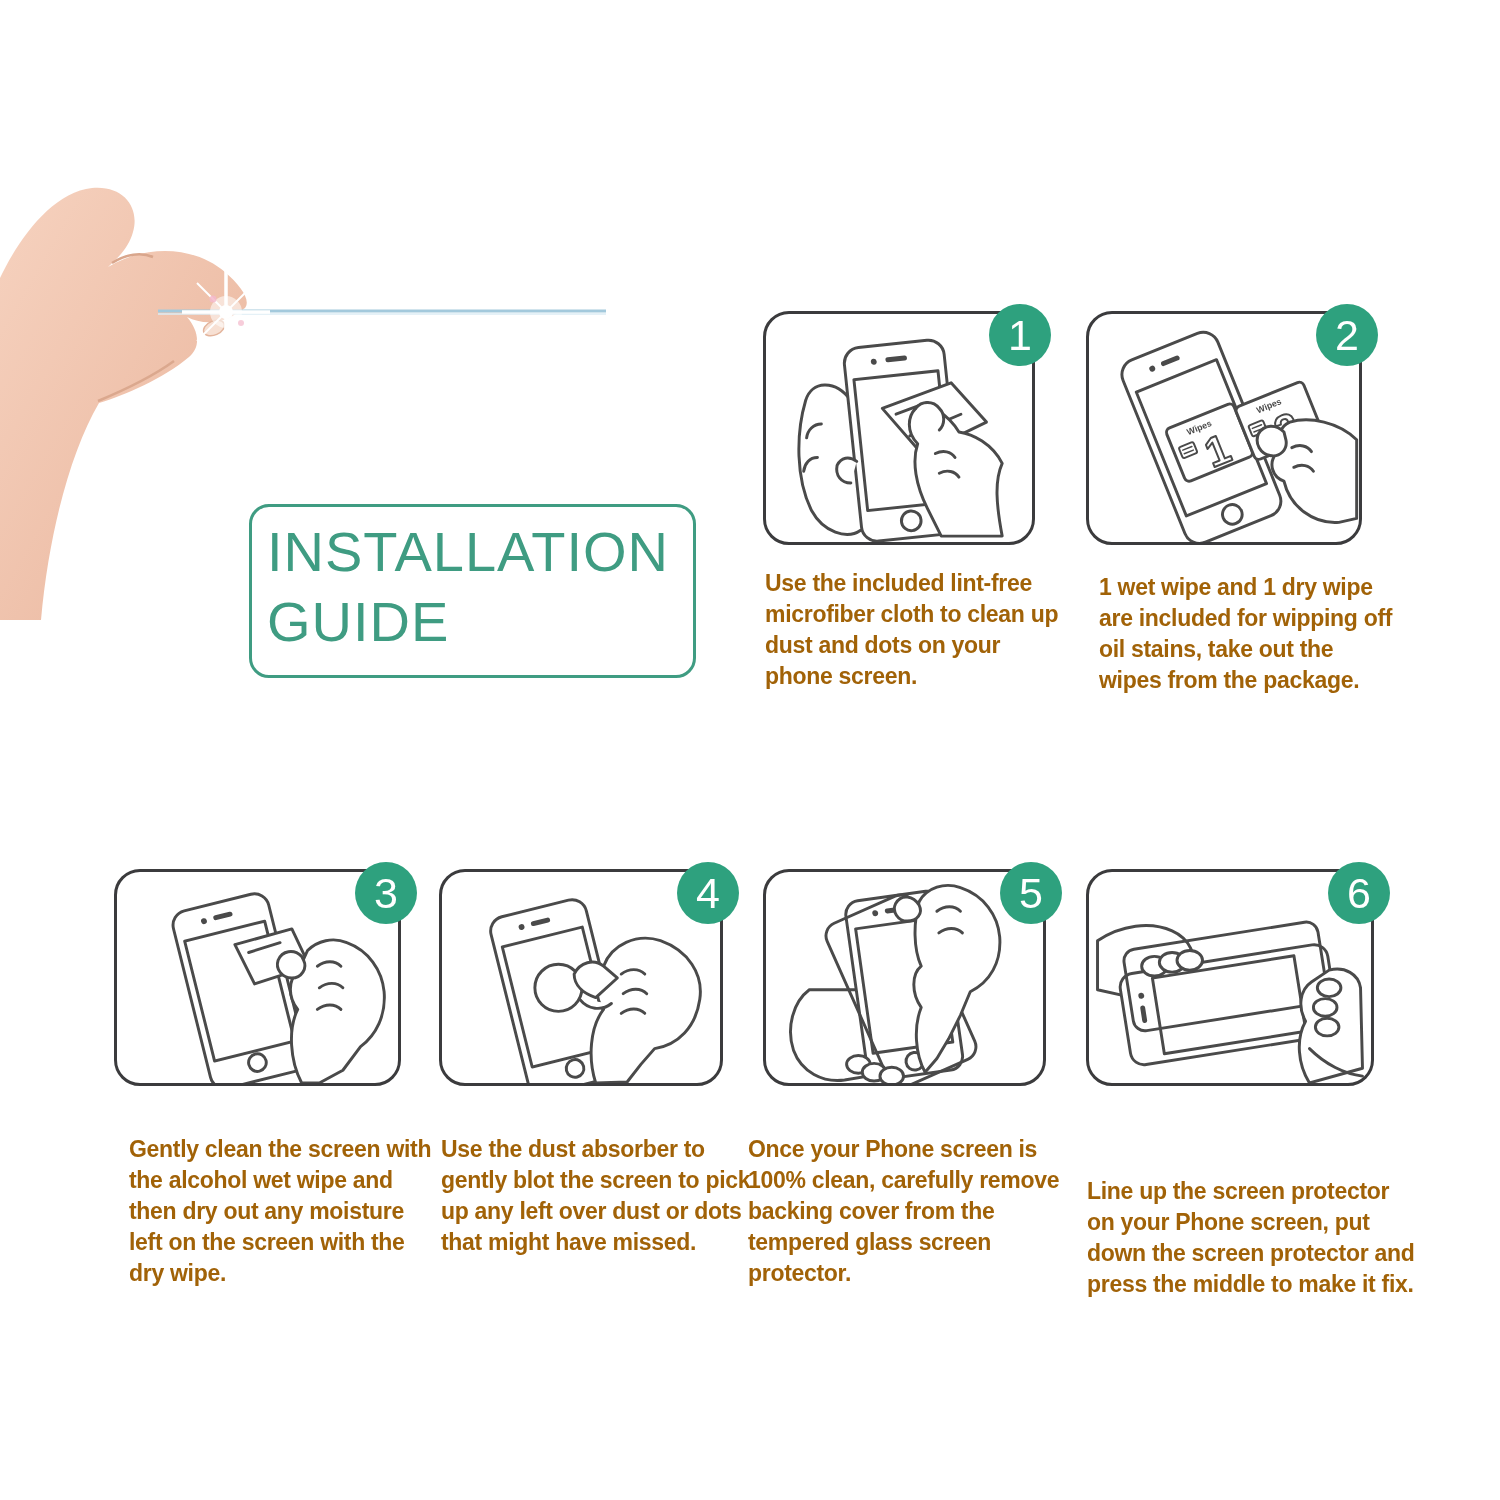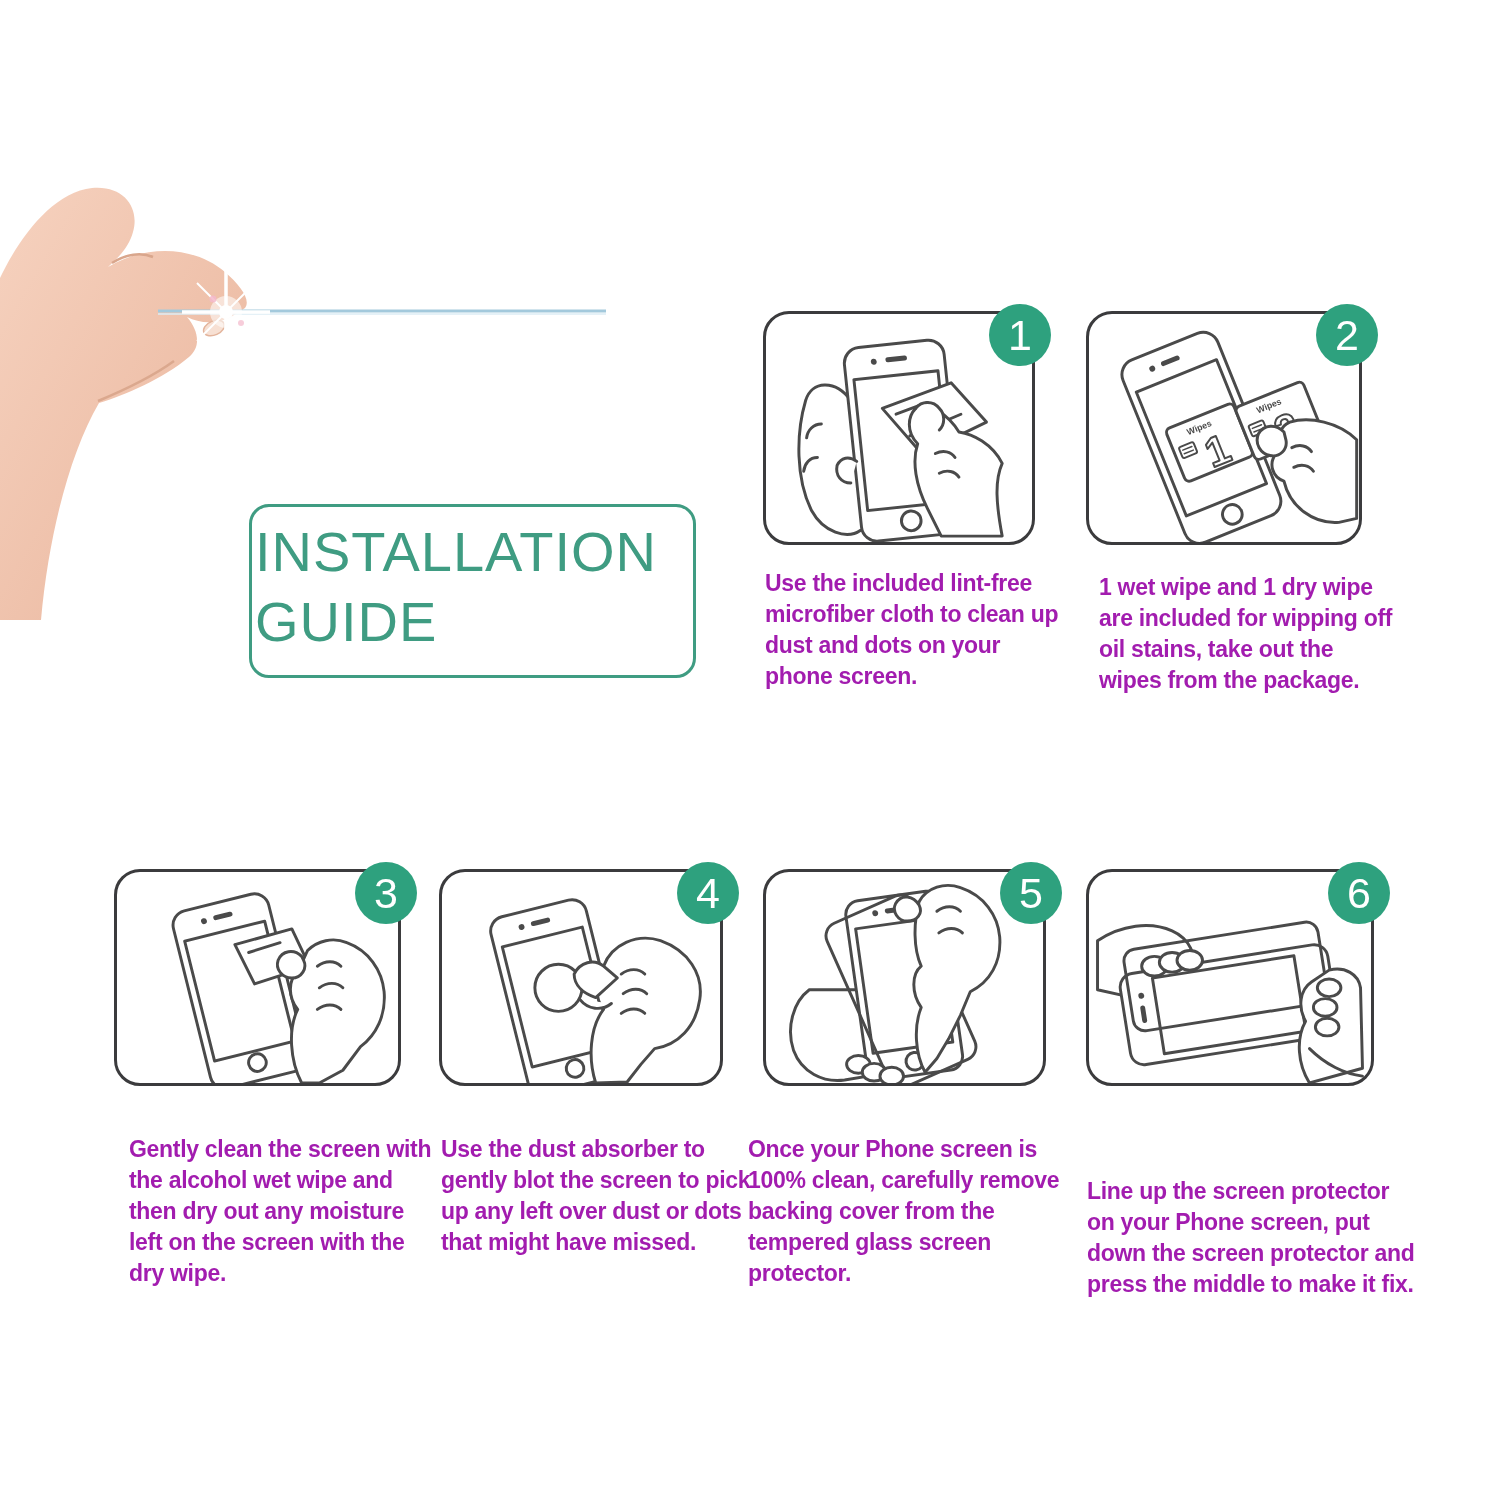--- a/index.html
+++ b/index.html
@@ -1,29 +1,29 @@
 <!DOCTYPE html>
 <html><head>
 <meta charset="utf-8">
 <style>
   html,body{margin:0;padding:0;background:#ffffff;}
   .canvas{position:relative;width:1500px;height:1500px;background:#ffffff;overflow:hidden;
           font-family:"Liberation Sans",sans-serif;}
   .hand-photo{position:absolute;left:0;top:150px;width:650px;height:470px;}
   .title-box{position:absolute;left:249px;top:504px;width:447px;height:174px;
              border:3px solid #3f9c82;border-radius:20px;box-sizing:border-box;
-             padding:10px 6px 0 3px;color:#3f9c82;background:#ffffff;}
+             padding:10px 6px 0 15px;color:#3f9c82;background:#ffffff;}
   .title-line{font-size:56px;line-height:70px;font-weight:400;letter-spacing:1px;white-space:nowrap;}
   .card{position:absolute;border:3px solid #3b3b3d;border-radius:26px;background:#ffffff;box-sizing:border-box;}
   .illus-wrap{position:absolute;left:0;top:0;right:0;bottom:0;border-radius:22px;overflow:hidden;}
   .illus-wrap svg{width:100%;height:100%;display:block;}
   .badge{position:absolute;top:-10px;right:-19px;width:62px;height:62px;border-radius:50%;
          background:#2ea17e;color:#ffffff;display:flex;align-items:center;justify-content:center;
          font-size:43px;font-weight:400;}
-  .caption{position:absolute;font-size:23px;line-height:31px;font-weight:bold;color:#a21caf;letter-spacing:-0.3px;}
+  .caption{position:absolute;font-size:23px;line-height:31px;font-weight:bold;color:#a16207;letter-spacing:-0.3px;}
   
   #card1{left:763px;top:311px;width:272px;height:234px;}
   #card2{left:1086px;top:311px;width:276px;height:234px;}
   #card3{left:114px;top:869px;width:287px;height:217px;}
   #card4{left:439px;top:869px;width:284px;height:217px;}
   #card5{left:763px;top:869px;width:283px;height:217px;}
   #card6{left:1086px;top:869px;width:288px;height:217px;}
   #cap1{left:765px;top:568px;width:305px;}
   #cap2{left:1099px;top:572px;width:295px;}
   #cap3{left:129px;top:1134px;width:312px;}

